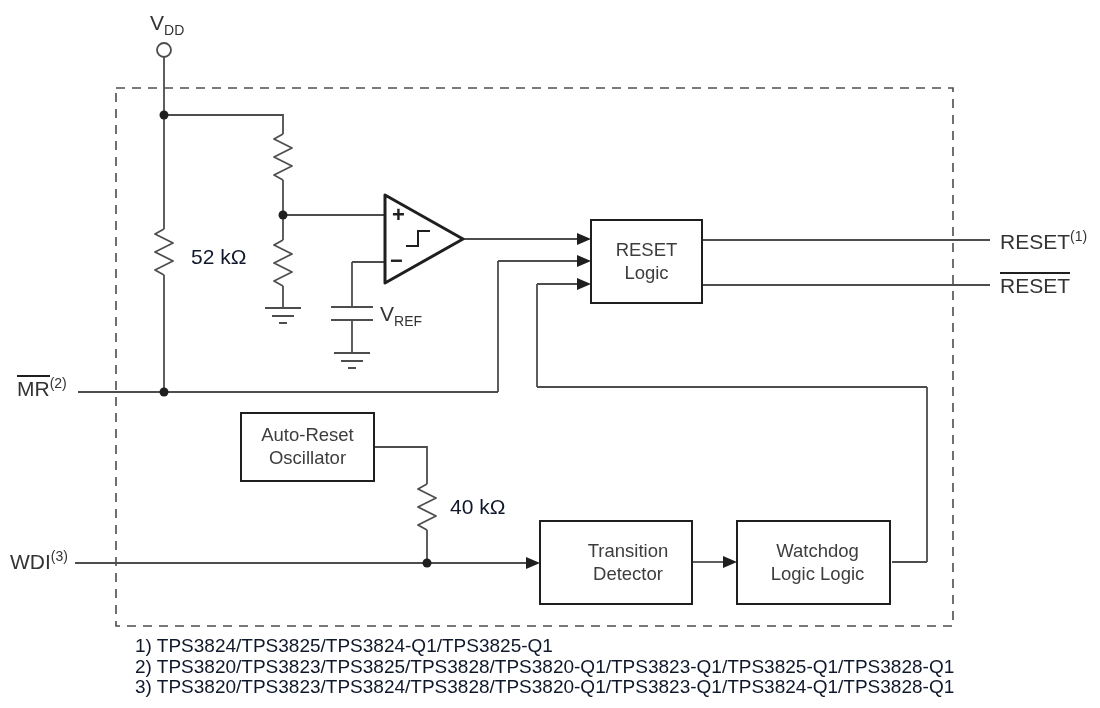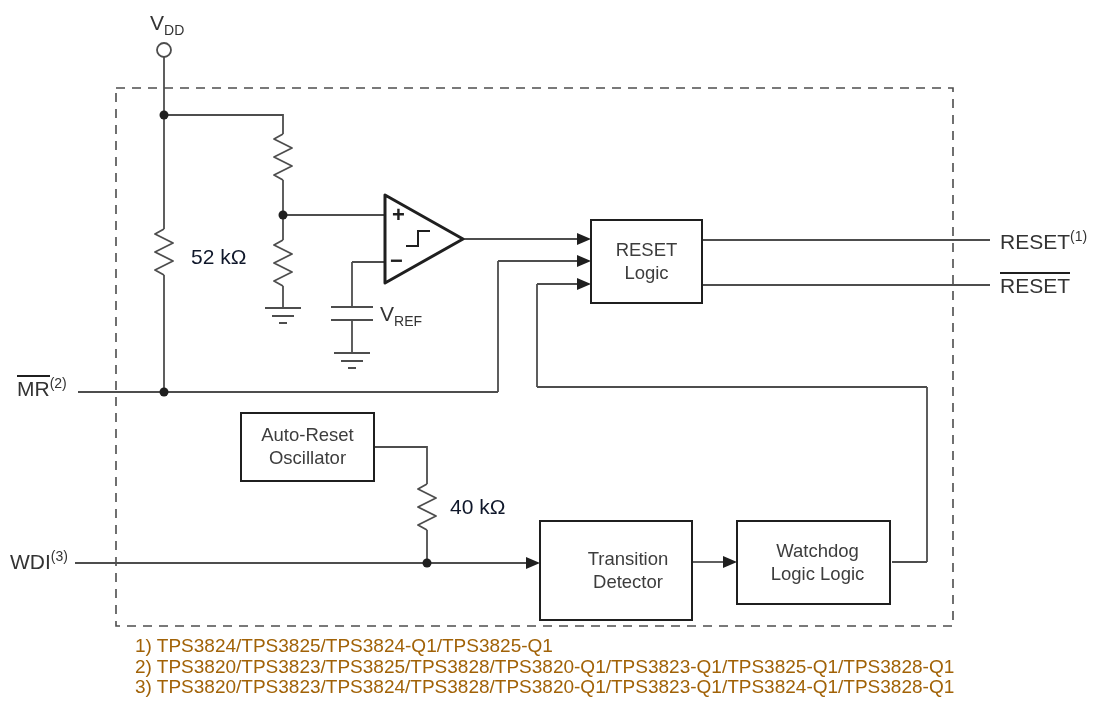--- a/index.html
+++ b/index.html
@@ -25,21 +25,21 @@
     color:#3d3d3d;text-align:center;
     white-space:nowrap;
   }
   
   .pinlbl{font-size:21px;color:#333333;white-space:nowrap;line-height:1;}
   .complbl{font-size:21px;color:#0f172a;white-space:nowrap;line-height:1;}
   .sub{font-size:14px;position:relative;top:5px;letter-spacing:0;}
   .sup{font-size:14px;position:relative;top:-8px;}
   .ovl{display:inline-block;border-top:2.5px solid #1f1f1f;padding-top:1px;line-height:1;}
   .opsign{font-size:22px;font-weight:bold;color:#1f1f1f;line-height:1;}
-  .footnotes{font-size:19px;line-height:20.6px;color:#a16207;white-space:nowrap;}
+  .footnotes{font-size:19px;line-height:20.6px;color:#0f172a;white-space:nowrap;}
 </style>
 </head>
 <body>
 
 <div class="canvas">
 
   <svg width="1100" height="708" viewBox="0 0 1100 708">
 
     <rect x="116" y="88" width="837" height="538" fill="none" stroke="#4d4d4d" stroke-width="1.6" stroke-dasharray="9 7"></rect>
 
@@ -109,21 +109,21 @@
   </svg>
 
   <div class="block" style="left:590px;top:219px;width:113px;height:85px;">
     <span>RESET</span>
     <span>Logic</span>
   </div>
   <div class="block" style="left:240px;top:412px;width:135px;height:70px;">
     <span>Auto-Reset</span>
     <span>Oscillator</span>
   </div>
-  <div class="block" style="left:539px;top:520px;width:154px;height:101px;padding-left:24px;">
+  <div class="block" style="left:539px;top:520px;width:154px;height:85px;padding-left:24px;">
     <span>Transition</span>
     <span>Detector</span>
   </div>
   <div class="block" style="left:736px;top:520px;width:155px;height:85px;padding-left:8px;">
     <span>Watchdog</span>
     <span>Logic Logic</span>
   </div>
 
   <div class="abs pinlbl" style="left:150px;top:12px;">
     <span>V</span><span class="sub">DD</span>

